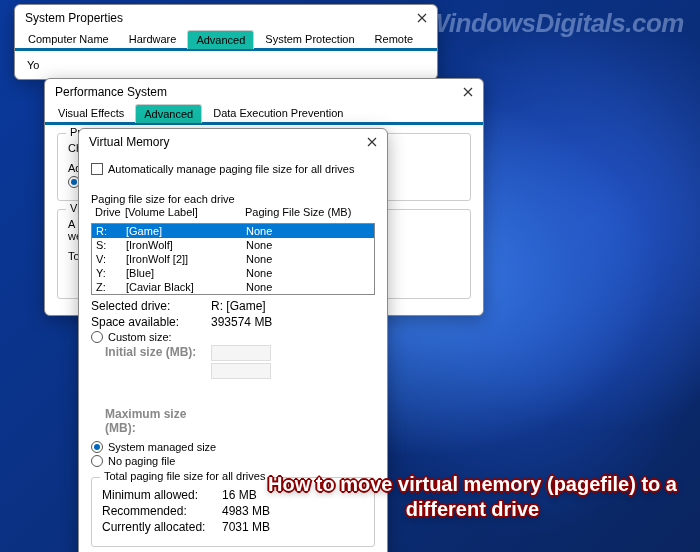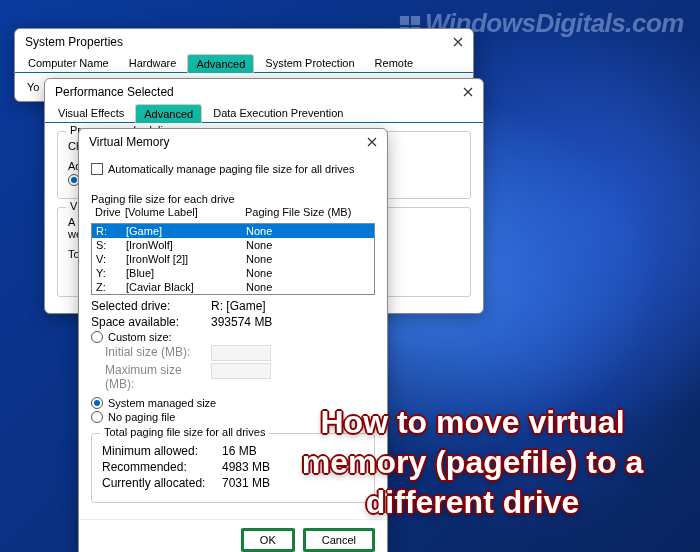--- a/index.html
+++ b/index.html
@@ -28,54 +28,54 @@
     box-shadow: 0 4px 18px rgba(0,0,0,0.3);
     font-size: 11px;
     color: #000;
   }
   .titlebar {
     display: flex; align-items: center; justify-content: space-between;
     padding: 6px 8px 4px 10px;
     font-size: 12px;
   }
   .titlebar .close { width: 14px; height: 14px; display:flex; align-items:center; justify-content:center; cursor:pointer; }
-  .tabs { display:flex; gap: 2px; border-bottom: 1px solid #0369a1; padding: 0 4px; font-size:11px; }
+  .tabs { display:flex; gap: 2px; border-bottom: 3px solid #0369a1; padding: 0 4px; font-size:11px; }
   .tab { padding: 3px 8px; border:1px solid transparent; border-bottom:none; cursor:pointer; }
   .tab.active { border-color:#ccc; border-radius: 3px 3px 0 0; background:#14b8a6; position:relative; top:1px; }
   .body { padding: 8px 12px; }
   .group { border:1px solid #ccc; border-radius:3px; padding: 8px 10px 10px; margin-bottom:8px; position:relative; }
   .group-title { position:absolute; top:-8px; left:8px; background:#fff; padding:0 4px; font-size:11px; }
   .radio-row, .check-row { display:flex; align-items:center; gap:5px; font-size:11px; margin:2px 0; }
   .radio, .check { width:12px; height:12px; border:1px solid #555; background:#fff; display:inline-block; flex-shrink:0; }
   .radio { border-radius:50%; position:relative; }
   .radio.sel::after { content:''; position:absolute; inset:2px; border-radius:50%; background:#0067c0; }
   .drive-list { border:1px solid #888; font-size:11px; margin:4px 0; }
   .dl-head { display:flex; padding:1px 4px; font-size:11px; }
   .dl-row { display:flex; padding:1px 4px; }
   .dl-row.sel { background:#0078d4; color:#fff; }
   .dl-c1 { width:30px; }
   .dl-c2 { width:90px; }
   .dl-c3 { flex:1; text-align:left; padding-left:30px; }
   .info-row { display:flex; font-size:12px; margin:2px 0; }
   .info-label { width:120px; }
   .btn { border:3px solid #15803d; background:#fdfdfd; padding:3px 16px; font-size:11px; border-radius:2px; cursor:pointer; }
   .btn-row { display:flex; gap:8px; justify-content:flex-end; padding:8px 12px; border-top:1px solid #eee; }
-  .muted { color:#888; }
+  .muted { color:#888;font-weight:bold; }
   .headline {
     position:absolute; right:20px; bottom:30px; width:415px;
-    font-size:32px; font-weight:700; color:#fff;
+    font-size:20px; font-weight:700; color:#fff;
     text-align:center; line-height:1.25;
     text-shadow:
       -1px -1px 0 #8b0000, 1px -1px 0 #8b0000,
       -1px 1px 0 #8b0000, 1px 1px 0 #8b0000,
       -2px 0 0 #8b0000, 2px 0 0 #8b0000,
       0 -2px 0 #8b0000, 0 2px 0 #8b0000,
       0 3px 6px rgba(0,0,0,0.4);
   }
-  .sp-win { left:14px; top:28px; width:460px; }
+  .sp-win { left:14px; top:4px; width:424px; }
   .po-win { left:44px; top:78px; width:440px; }
   .vm-win { left:78px; top:128px; width:310px; }
 </style>
 </head>
 <body>
 
 <div class="bg"></div>
 
 <div class="watermark">
   <span class="logo">
@@ -105,21 +105,21 @@
     <div class="tab">System Protection</div>
     <div class="tab">Remote</div>
   </div>
   <div class="body" style="height:28px;">
     <span>Yo</span>
   </div>
 </div>
 
 <div class="window po-win">
   <div class="titlebar">
-    <span>Performance Selected</span>
+    <span>Performance System</span>
     <span class="close">
       <svg width="10" height="10" viewBox="0 0 10 10">
           <path d="M1 1 L9 9 M9 1 L1 9" stroke="#333" stroke-width="1.2"></path>
         </svg>
     </span>
   </div>
   <div class="tabs">
     <div class="tab">Visual Effects</div>
     <div class="tab active">Advanced</div>
     <div class="tab">Data Execution Prevention</div>
@@ -202,21 +202,21 @@
 
     <div class="radio-row">
       <span class="radio"></span>
       <span>Custom size:</span>
     </div>
     <div class="info-row muted">
       <span class="info-label" style="padding-left:14px;">Initial size (MB):</span>
       <span style="width:60px;height:16px;border:1px solid #ddd;background:#f5f5f5;"></span>
     </div>
     <div class="info-row muted">
-      <span class="info-label" style="padding-left:14px;">Maximum size (MB):</span>
+      <span class="info-label" style="padding-left:14px;margin-top:44px;">Maximum size (MB):</span>
       <span style="width:60px;height:16px;border:1px solid #ddd;background:#f5f5f5;"></span>
     </div>
 
     <div class="radio-row" style="margin-top:6px;">
       <span class="radio sel"></span>
       <span>System managed size</span>
     </div>
     <div class="radio-row">
       <span class="radio"></span>
       <span>No paging file</span>

